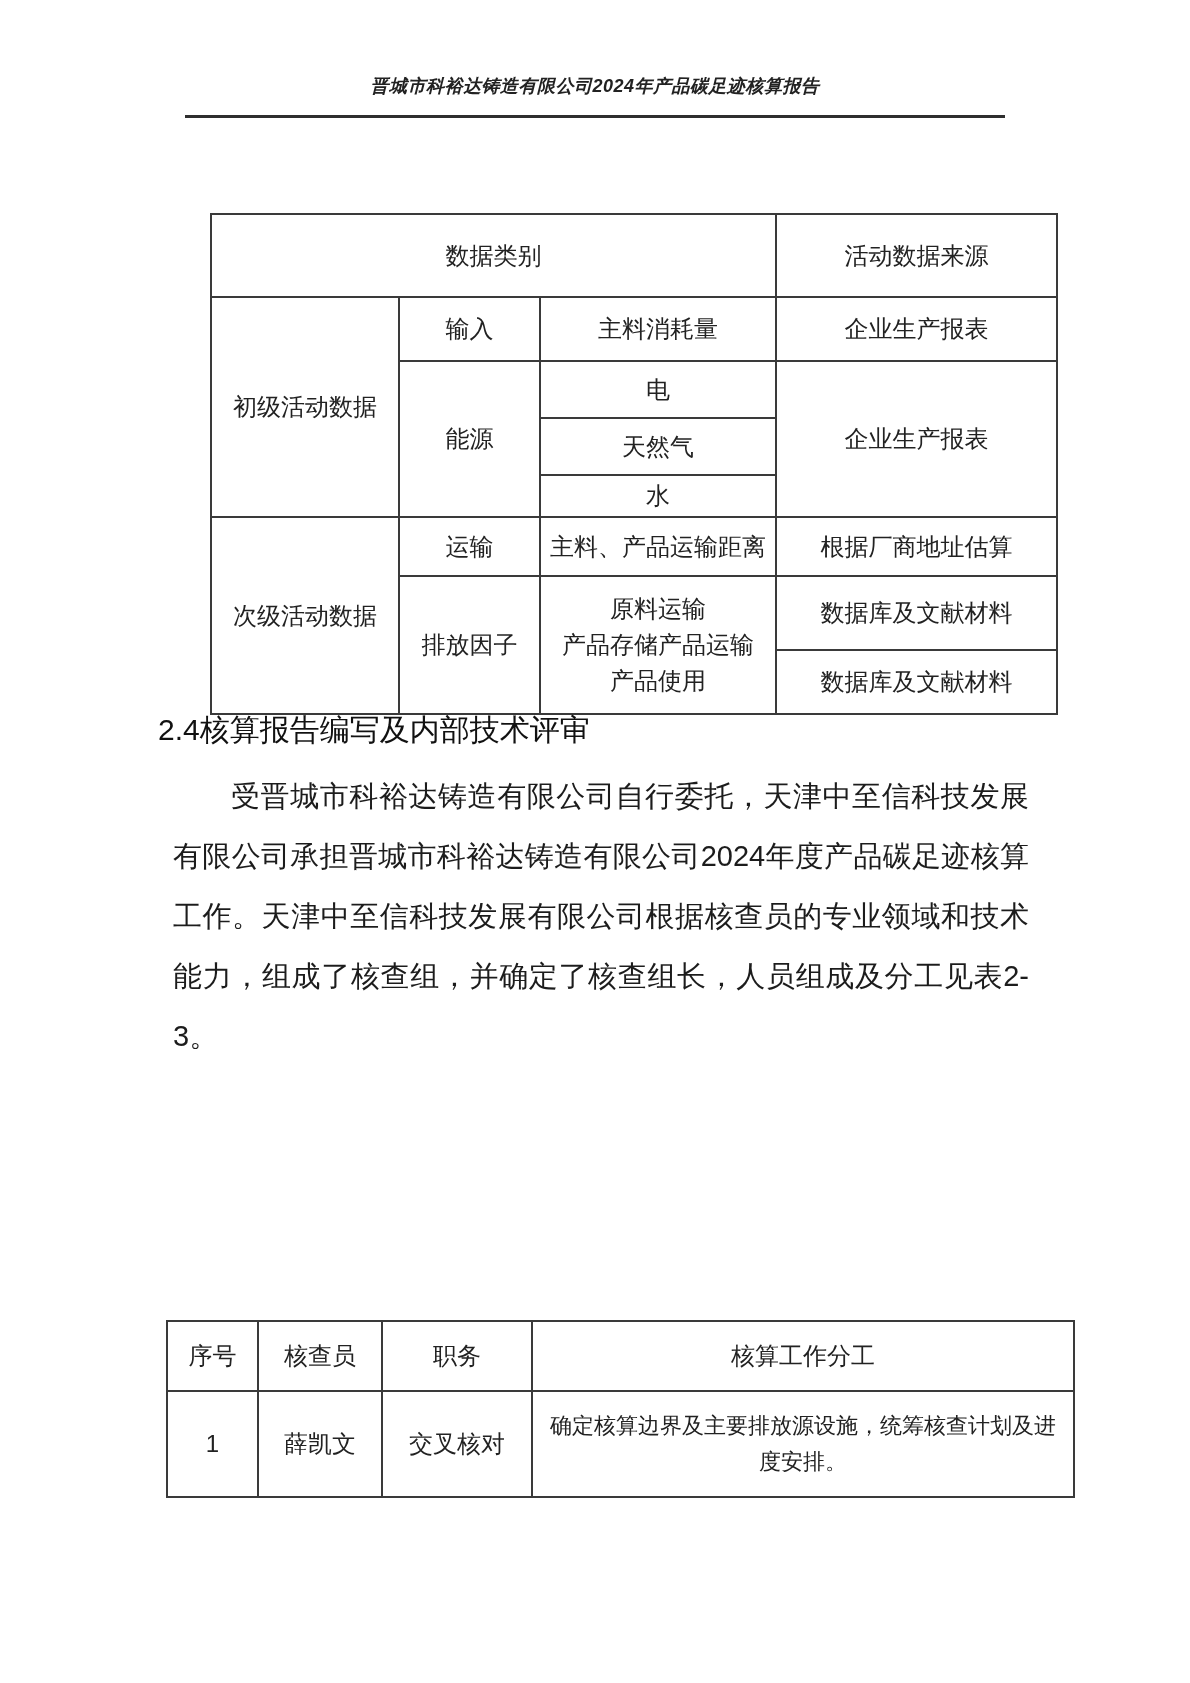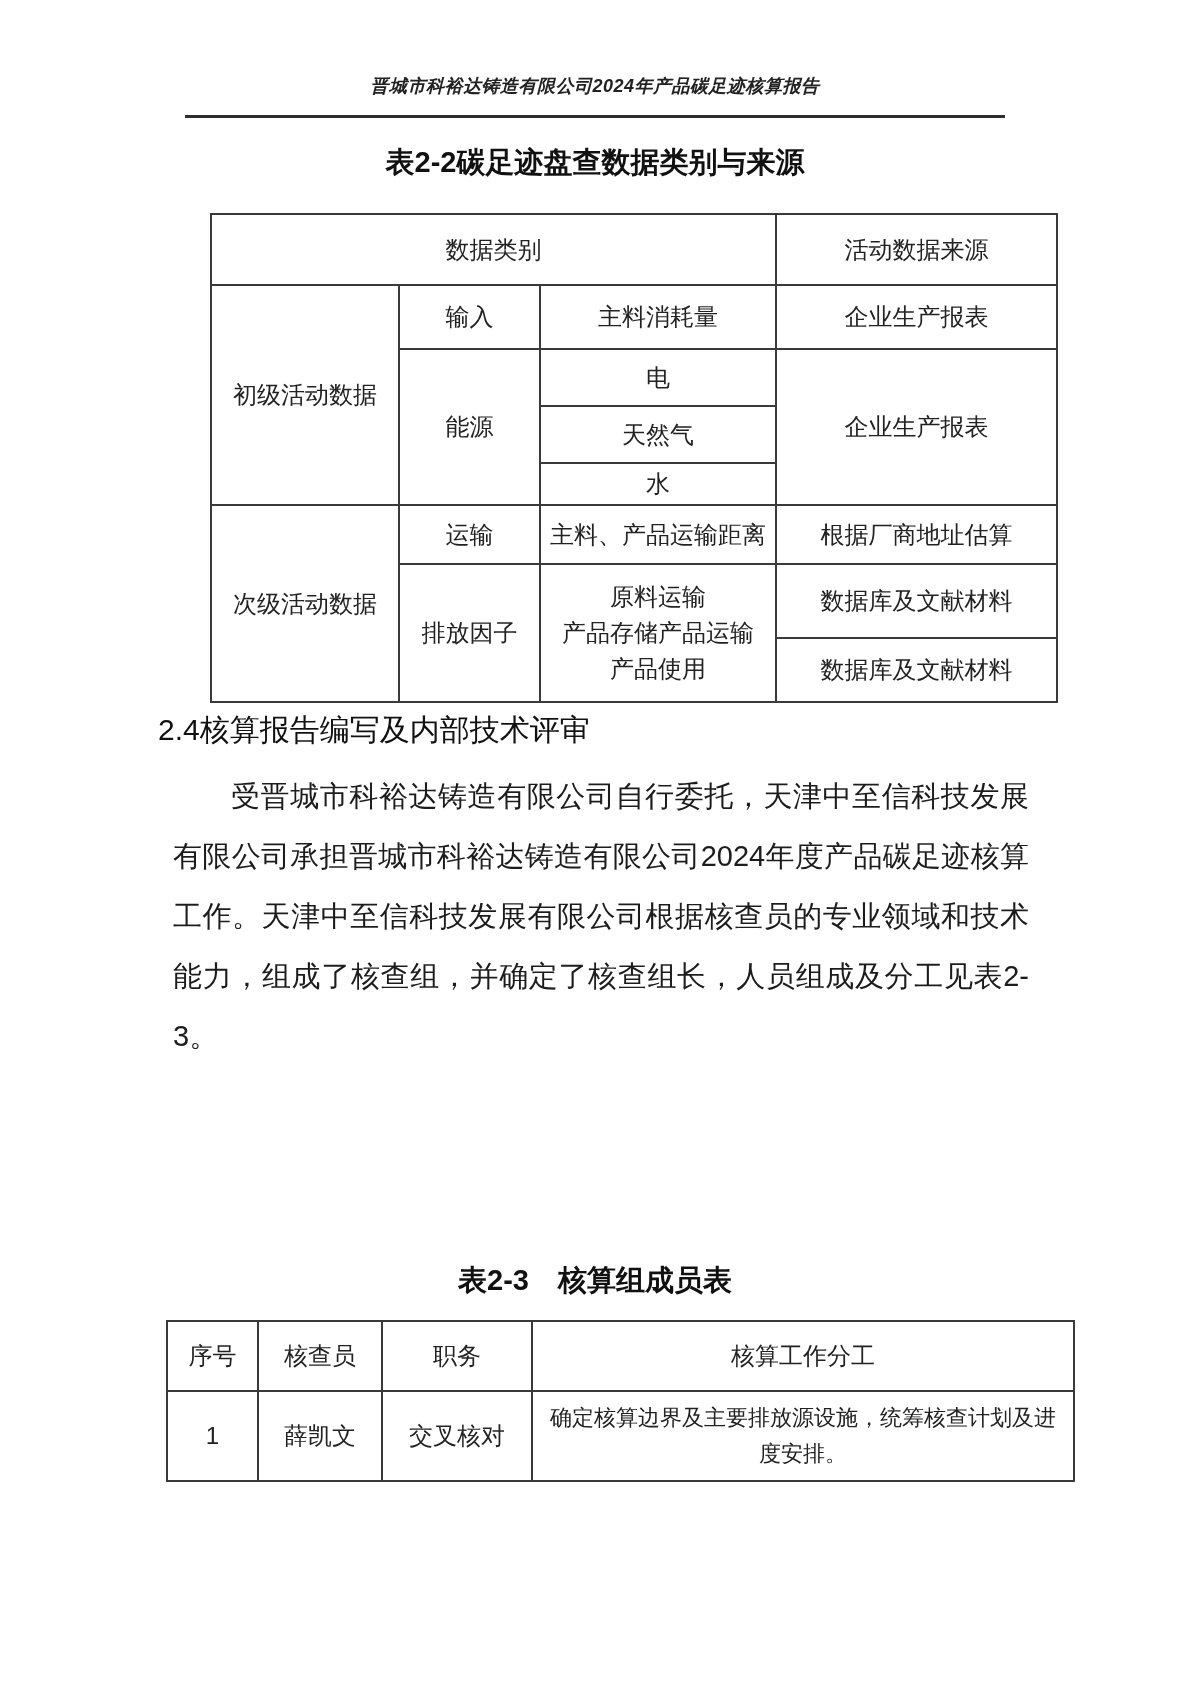--- a/index.html
+++ b/index.html
@@ -31,21 +31,21 @@
   }
 
   .table22{
     position:absolute;left:210px;top:213px;width:846px;
     font-size:24px;
   }
   .table23{
     position:absolute;left:166px;top:1320px;width:907px;
     font-size:24px;
   }
-  .table23 td.duty-cell{font-size:22px;line-height:36px;padding:8px 8px;border-radius:20px;}
+  .table23 td.duty-cell{font-size:22px;line-height:36px;padding:16px 8px;border-radius:20px;}
 
   .ef-line{display:block;line-height:36px;}
 
   .section-heading{
     position:absolute;left:158px;top:710px;
     font-size:30px;font-weight:normal;color:#111;
   }
 
   .body-text{
     position:absolute;left:165px;top:758px;width:872px;
@@ -65,31 +65,30 @@
   }
 </style>
 </head>
 <body>
 
 <div class="page">
 
   <div class="doc-header">晋城市科裕达铸造有限公司2024年产品碳足迹核算报告</div>
   <div class="header-rule"></div>
 
-  <div class="t22-title">表2-2碳足迹盘查数据类别与来源</div>
 
   <table class="table22">
     <colgroup>
       <col style="width:188px">
         <col style="width:141px">
         <col style="width:236px">
         <col style="width:281px">
     </colgroup>
     <tbody>
-        <tr style="height:71px">
+        <tr style="height:83px">
       <td colspan="3">数据类别</td>
       <td>活动数据来源</td>
     </tr>
     <tr style="height:64px">
       <td rowspan="4">初级活动数据</td>
       <td>输入</td>
       <td>主料消耗量</td>
       <td>企业生产报表</td>
     </tr>
     <tr style="height:57px">
@@ -123,21 +122,20 @@
     </tr>
   </tbody>
     </table>
 
   <div class="section-heading">2.4核算报告编写及内部技术评审</div>
 
   <div class="body-text">
     <p>受晋城市科裕达铸造有限公司自行委托，天津中至信科技发展有限公司承担晋城市科裕达铸造有限公司2024年度产品碳足迹核算工作。天津中至信科技发展有限公司根据核查员的专业领域和技术能力，组成了核查组，并确定了核查组长，人员组成及分工见表2-3。</p>
   </div>
 
-  <div class="t23-title">表2-3　核算组成员表</div>
 
   <table class="table23">
     <colgroup>
       <col style="width:91px">
         <col style="width:124px">
         <col style="width:150px">
         <col style="width:542px">
     </colgroup>
     <tbody>
         <tr style="height:70px">

